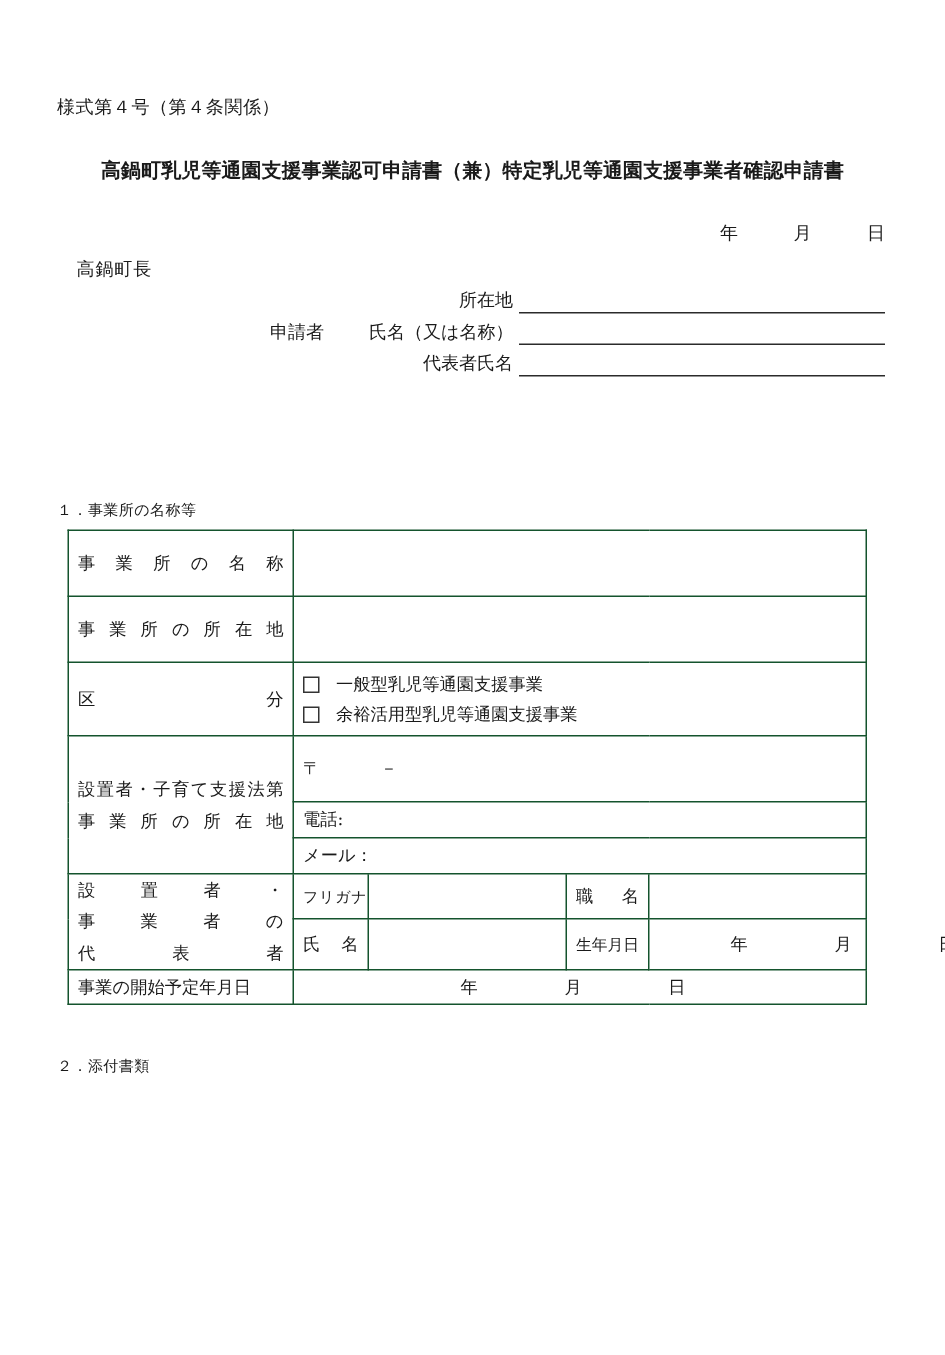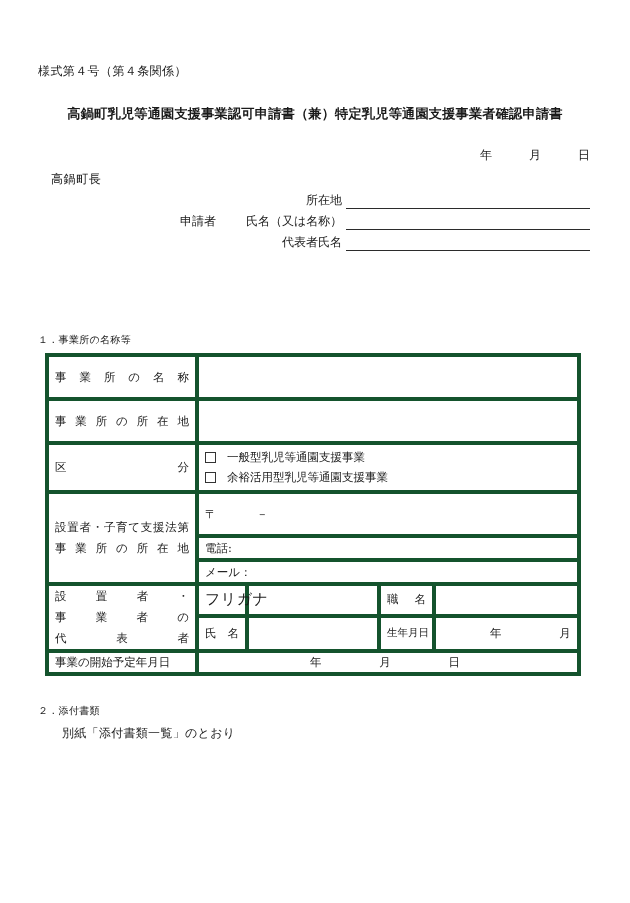--- a/index.html
+++ b/index.html
@@ -107,21 +107,21 @@
   
   .form-table {
     position: absolute;
     left: 45px; top: 353px;
     width: 532px;
     border-collapse: collapse;
     table-layout: fixed;
     font-size: 11.5px;
   }
   .form-table td {
-    border: 4px solid #14532d;
+    border: 1px solid #14532d;
     padding: 0 6px;
     vertical-align: middle;
   }
   
   .lbl {
     text-align: justify;
     text-align-last: justify;
     white-space: nowrap;
   }
   .lbl-plain { white-space: nowrap; }
@@ -157,21 +157,21 @@
     vertical-align: top;
     padding-top: 3px;
   }
   .postal-inner {
     display: flex;
     align-items: center;
     white-space: nowrap;
   }
   .postal-mark { margin-right: 40px; }
   .small-kana {
-    font-size: 15px;
+    font-size: 10px;
     letter-spacing: 0.5px;
     white-space: nowrap;
     text-align: center;
   }
   .ymd-inline {
     display: flex;
     width: 150px;
     justify-content: space-between;
     margin-left: 48px;
   }
@@ -306,15 +306,14 @@
             <span>年</span>
             <span>月</span>
             <span>日</span>
           </div>
         </td>
       </tr>
     </tbody>
   </table>
 
   <div class="section-heading" id="sec2-heading">２．添付書類</div>
-  <div class="section-heading" id="sec2-note">別紙「添付書類一覧」のとおり</div>
 
 </div>
 
 </body></html>

